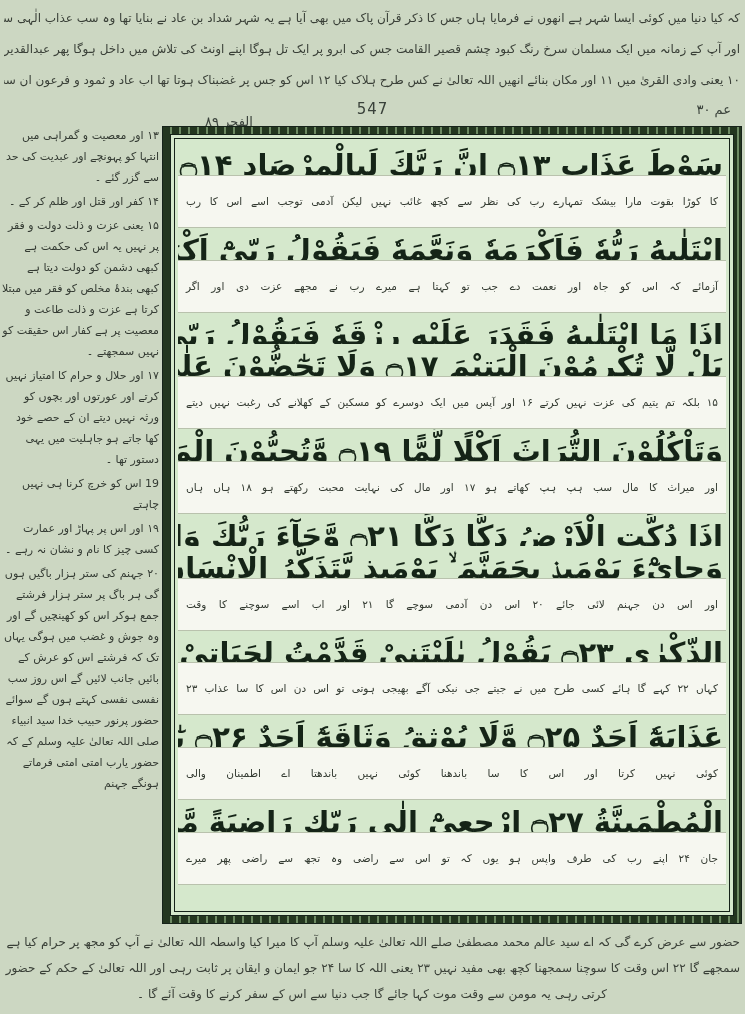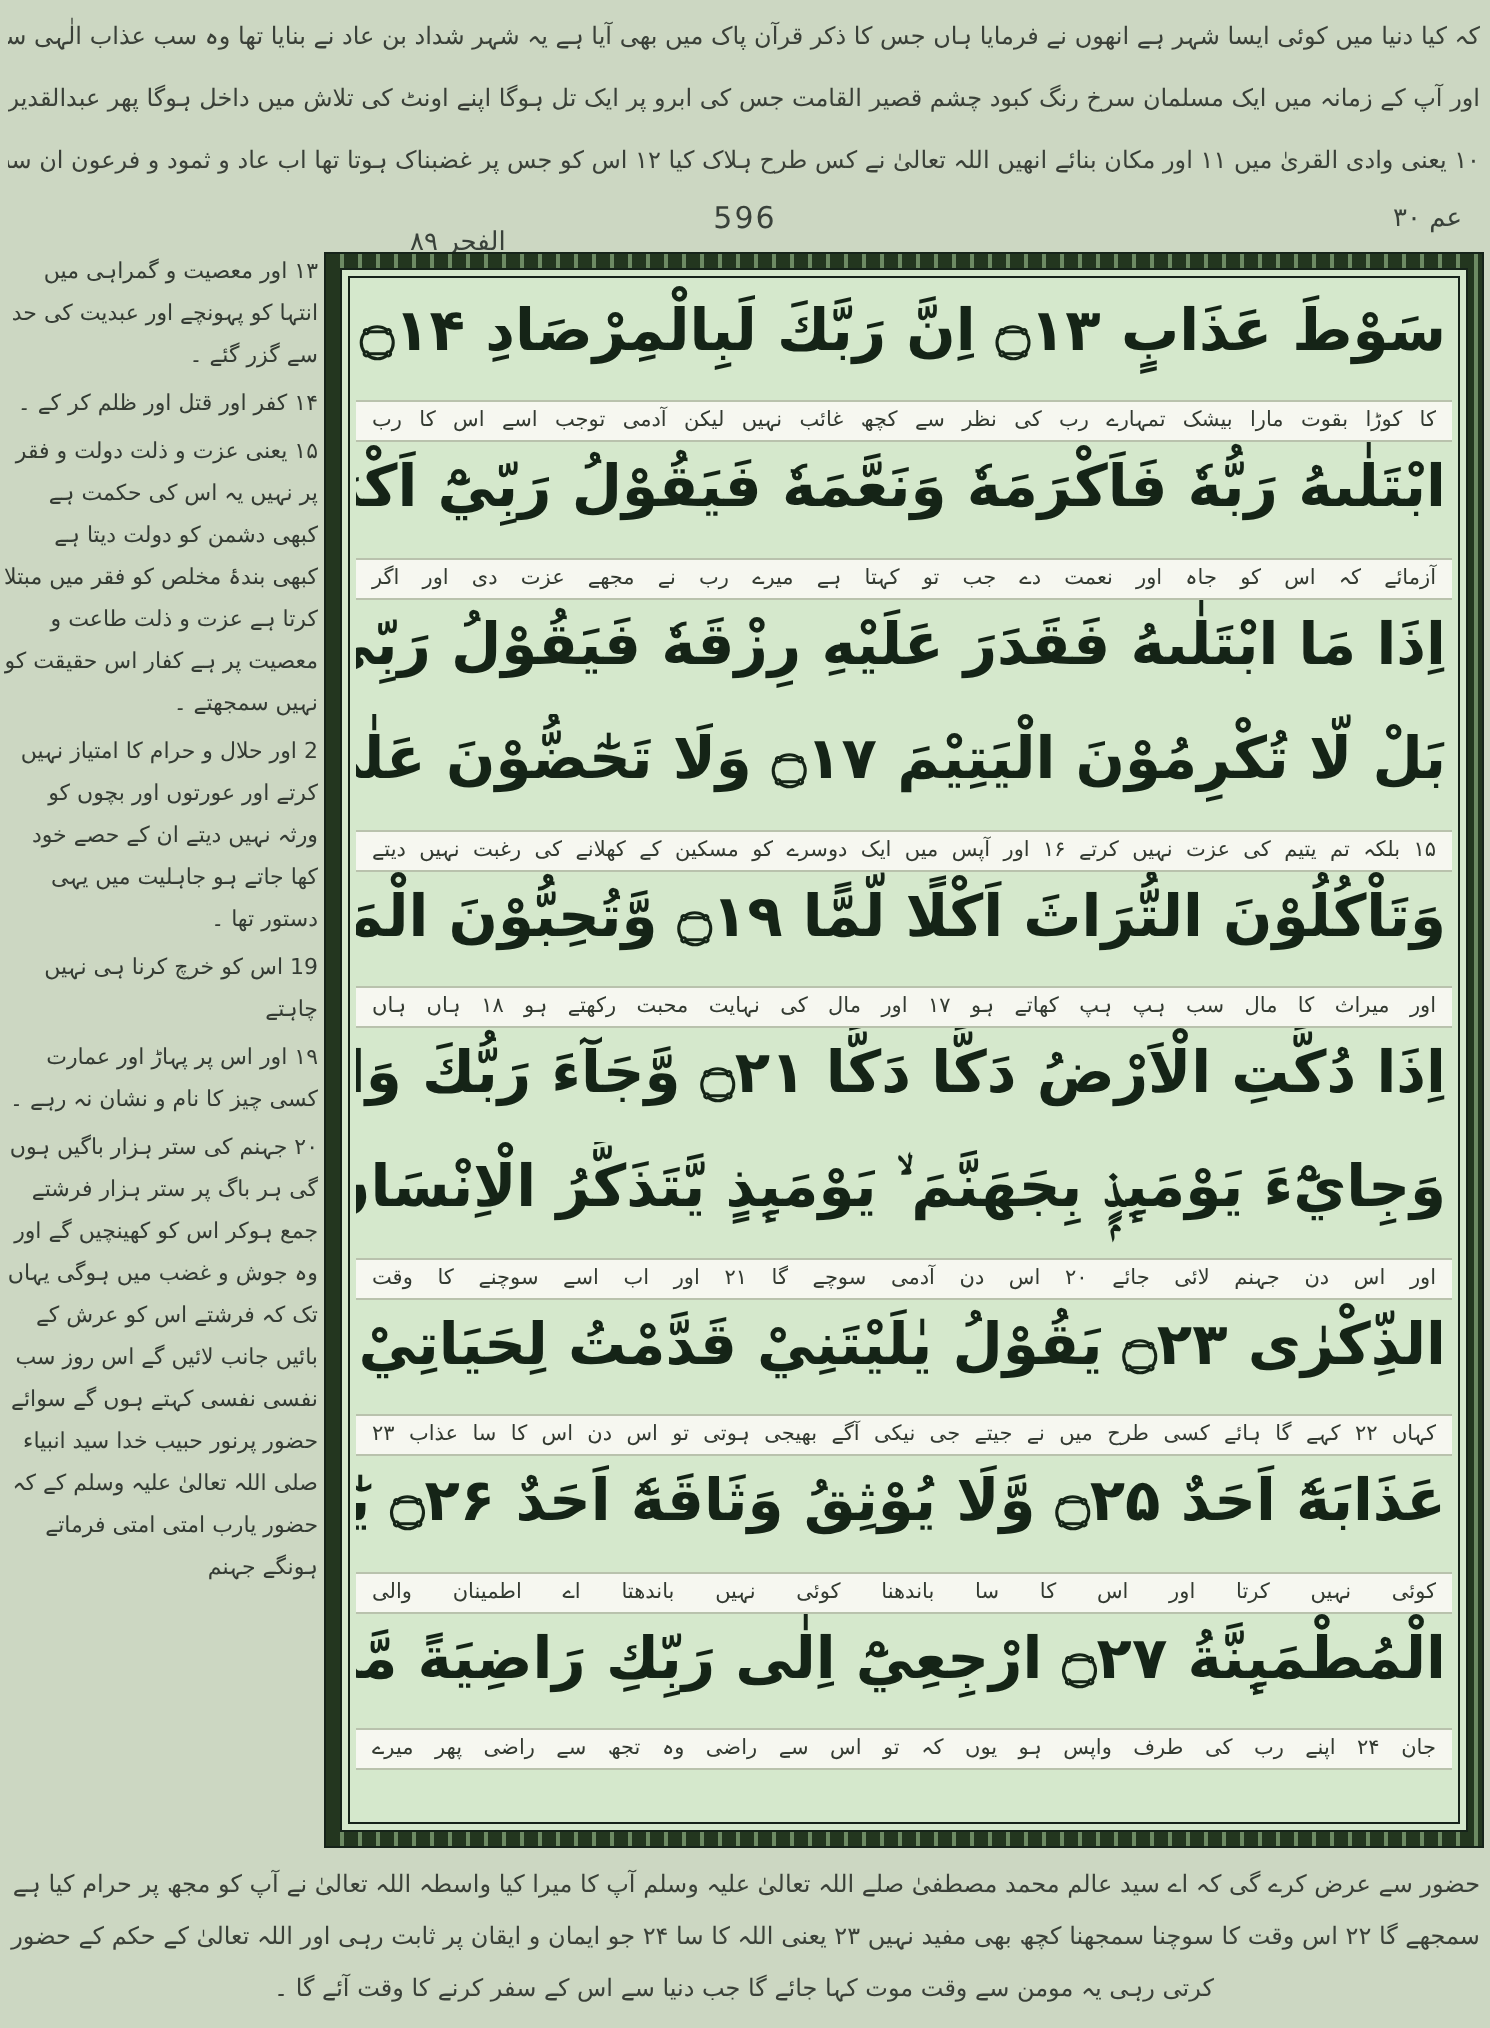--- a/index.html
+++ b/index.html
@@ -62,21 +62,21 @@
     white-space:nowrap;overflow:hidden;
     padding:0 3px;
   }
   .ur{
     flex:0 0 19px;height:19px;
     background:#f6f7f0;
     border-top:1px solid #b9c2ad;border-bottom:1px solid #b9c2ad;
     font-size:10.5px;line-height:18px;color:#333a31;
     text-align:justify;text-align-last:justify;
     white-space:nowrap;overflow:hidden;
-    padding:0 8px;
+    padding:16px 8px;
   }
   .filler{flex:0 0 30px;}
 
   
   .bottom-notes{
     position:absolute;left:4px;right:5px;top:929px;
     direction:rtl;font-size:12px;line-height:26px;color:#3a4038;
   }
   .bottom-notes p{
     margin:0;white-space:nowrap;overflow:hidden;
@@ -90,29 +90,29 @@
 <div class="page">
 
   <div class="top-notes">
     <p>کہ کیا دنیا میں کوئی ایسا شہر ہے انھوں نے فرمایا ہاں جس کا ذکر قرآن پاک میں بھی آیا ہے یہ شہر شداد بن عاد نے بنایا تھا وہ سب عذاب الٰہی سے ہلاک ہوگئے ان میں سے کوئی باقی نہ رہا</p>
     <p>اور آپ کے زمانہ میں ایک مسلمان سرخ رنگ کبود چشم قصیر القامت جس کی ابرو پر ایک تل ہوگا اپنے اونٹ کی تلاش میں داخل ہوگا پھر عبدالقدیر بن قلابہ کو دیکھ کر فرمایا بخدا وہ شخص یہی ہے ۔</p>
     <p>۱۰ یعنی وادی القریٰ میں ۱۱ اور مکان بنائے انھیں اللہ تعالیٰ نے کس طرح ہلاک کیا ۱۲ اس کو جس پر غضبناک ہوتا تھا اب عاد و ثمود و فرعون ان سب کی نسبت ارشاد ہوتا ہے ۔</p>
   </div>
 
   <div class="header-row">
     <span class="hdr hdr-juz">عم ۳۰</span>
-    <span class="hdr hdr-page">596</span>
+    <span class="hdr hdr-page">547</span>
     <span class="hdr hdr-surah">الفجر ۸۹</span>
   </div>
 
   <div class="margin-col">
     <p>۱۳ اور معصیت و گمراہی میں انتہا کو پہونچے اور عبدیت کی حد سے گزر گئے ۔</p>
     <p>۱۴ کفر اور قتل اور ظلم کر کے ۔</p>
     <p>۱۵ یعنی عزت و ذلت دولت و فقر پر نہیں یہ اس کی حکمت ہے کبھی دشمن کو دولت دیتا ہے کبھی بندۂ مخلص کو فقر میں مبتلا کرتا ہے عزت و ذلت طاعت و معصیت پر ہے کفار اس حقیقت کو نہیں سمجھتے ۔</p>
-    <p>2 اور حلال و حرام کا امتیاز نہیں کرتے اور عورتوں اور بچوں کو ورثہ نہیں دیتے ان کے حصے خود کھا جاتے ہو جاہلیت میں یہی دستور تھا ۔</p>
+    <p>۱۷ اور حلال و حرام کا امتیاز نہیں کرتے اور عورتوں اور بچوں کو ورثہ نہیں دیتے ان کے حصے خود کھا جاتے ہو جاہلیت میں یہی دستور تھا ۔</p>
     <p>19 اس کو خرچ کرنا ہی نہیں چاہتے</p>
     <p>۱۹ اور اس پر پہاڑ اور عمارت کسی چیز کا نام و نشان نہ رہے ۔</p>
     <p>۲۰ جہنم کی ستر ہزار باگیں ہوں گی ہر باگ پر ستر ہزار فرشتے جمع ہوکر اس کو کھینچیں گے اور وہ جوش و غضب میں ہوگی یہاں تک کہ فرشتے اس کو عرش کے بائیں جانب لائیں گے اس روز سب نفسی نفسی کہتے ہوں گے سوائے حضور پرنور حبیب خدا سید انبیاء صلی اللہ تعالیٰ علیہ وسلم کے کہ حضور یارب امتی امتی فرماتے ہونگے جہنم</p>
   </div>
 
   <div class="main-frame">
     <div class="main-inner">
       <div class="ar">سَوْطَ عَذَابٍ ۝۱۳ اِنَّ رَبَّكَ لَبِالْمِرْصَادِ ۝۱۴ فَاَمَّا الْاِنْسَانُ اِذَا مَا</div>
       <div class="ur">کا کوڑا بقوت مارا بیشک تمہارے رب کی نظر سے کچھ غائب نہیں لیکن آدمی توجب اسے اس کا رب</div>
       <div class="ar">ابْتَلٰىهُ رَبُّهٗ فَاَكْرَمَهٗ وَنَعَّمَهٗ فَيَقُوْلُ رَبِّيْٓ اَكْرَمَنِ ۝۱۵ وَاَمَّآ</div>

